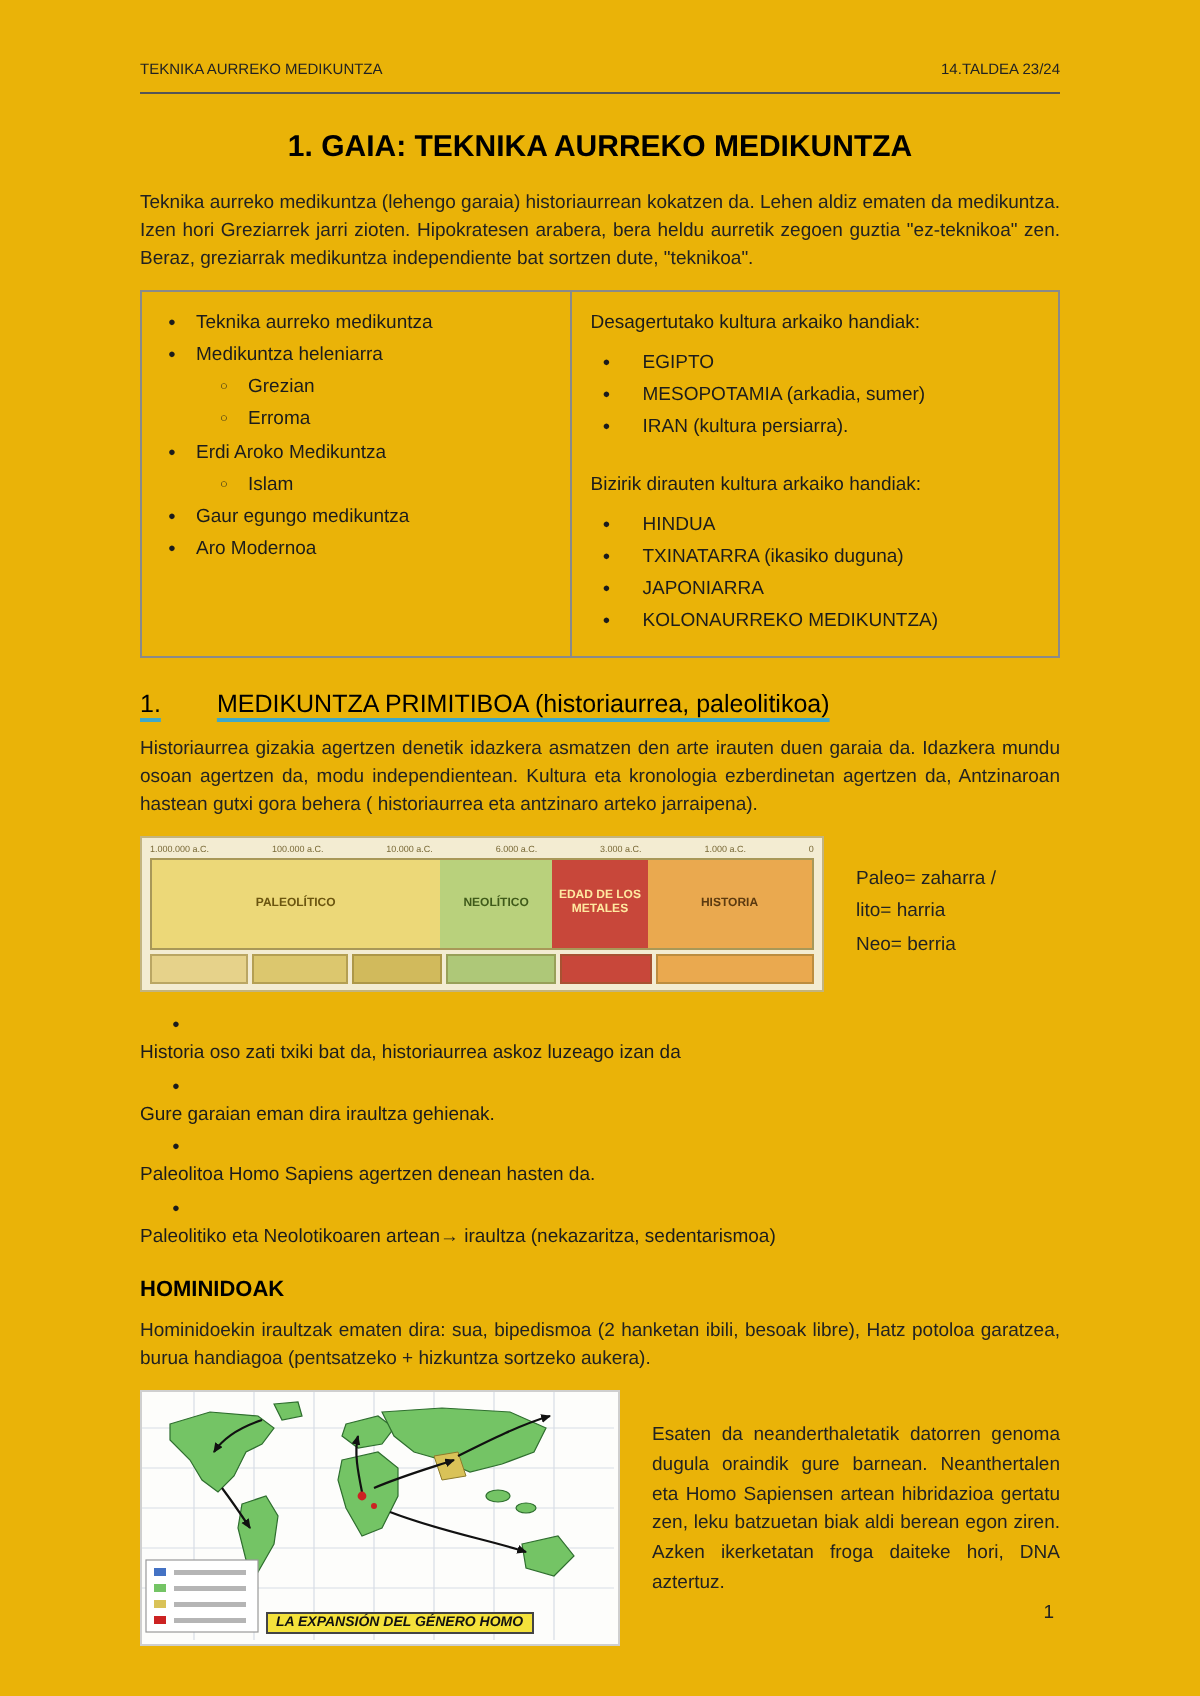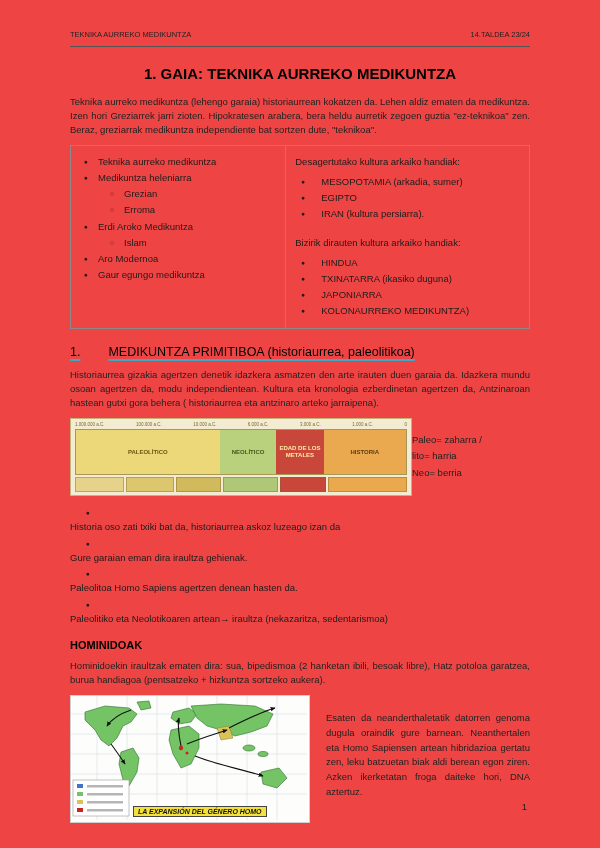--- a/index.html
+++ b/index.html
@@ -1,16 +1,16 @@
 <!DOCTYPE html>
 <html><head>
 <meta charset="utf-8">
 <style>
   html,body{margin:0;padding:0;background:#ffffff;}
-  .page{width:600px;height:848px;position:relative;background:#ef4444;
+  .page{width:600px;height:848px;position:relative;background:#eab308;
         font-family:"Liberation Sans",sans-serif;color:#1c1c1c;overflow:hidden;}
   .content{padding:30px 70px 0;}
   .b{font-weight:normal;}
 
   .header{display:flex;justify-content:space-between;font-size:7.5px;color:#222;
           padding-bottom:7px;border-bottom:1px solid #555;}
 
   .title{font-size:15px;font-weight:bold;text-align:center;margin:18px 0 13px;color:#000;}
 
   .body{font-size:9.5px;line-height:1.48;text-align:justify;margin:0 0 8px;color:#222;}
@@ -27,21 +27,21 @@
   .litext{flex:1;}
   .tbl .lv1 .blt{width:14px;margin-left:4px;}
   .tbl .lv2{margin-left:30px;}
   .tbl .lv2 .blt{width:14px;}
   .cell.right .blt{width:20px;margin-left:6px;}
 
   .sec{margin:14px 0 9px;font-size:12.5px;font-weight:normal;color:#000;}
   .secnum{margin-right:28px;}
   .u{text-decoration:underline;text-decoration-thickness:1.5px;text-underline-offset:2.5px;}
 
-  .figrow{display:flex;align-items:center;margin:6px 0 10px;}
+  .figrow{display:flex;align-items:center;gap:16px;margin:6px 0 10px;}
   .tl{width:342px;height:78px;box-sizing:border-box;background:#f3ecd2;border:1px solid #c3b47e;
       padding:3px 4px;display:flex;flex-direction:column;gap:2px;flex:none;}
   .tl-ticks{display:flex;justify-content:space-between;font-size:4.5px;color:#7a6a38;line-height:1.2;}
   .tick{white-space:nowrap;}
   .tl-bands{flex:1;display:flex;border:1px solid #a89858;overflow:hidden;}
   .band{display:flex;align-items:center;justify-content:center;text-align:center;font-weight:bold;
         font-size:6px;line-height:1.1;padding:1px;overflow:hidden;}
   .tl-sub{height:15px;display:flex;gap:2px;}
   .subbox{border:1px solid rgba(120,100,40,.4);box-sizing:border-box;}
   .tl-side{font-size:9.5px;line-height:1.75;color:#222;}
@@ -97,37 +97,37 @@
           <div class="li lv1">
             <span class="blt">●</span>
             <span class="litext">Erdi Aroko Medikuntza</span>
           </div>
           <div class="li lv2">
             <span class="blt">○</span>
             <span class="litext">Islam</span>
           </div>
           <div class="li lv1">
             <span class="blt">●</span>
+            <span class="litext">Gaur egungo medikuntza</span>
+          </div>
+          <div class="li lv1">
+            <span class="blt">●</span>
             <span class="litext">Aro Modernoa</span>
-          </div>
-          <div class="li lv1">
-            <span class="blt">●</span>
-            <span class="litext">Gaur egungo medikuntza</span>
           </div>
         </div>
       <div class="cell right">
         <div class="cellhead">Desagertutako kultura arkaiko handiak:</div>
         <div>
             <div class="li lv1">
               <span class="blt">●</span>
+              <span class="litext">EGIPTO</span>
+            </div>
+            <div class="li lv1">
+              <span class="blt">●</span>
               <span class="litext">MESOPOTAMIA (arkadia, sumer)</span>
-            </div>
-            <div class="li lv1">
-              <span class="blt">●</span>
-              <span class="litext">EGIPTO</span>
             </div>
             <div class="li lv1">
               <span class="blt">●</span>
               <span class="litext">IRAN (kultura persiarra).</span>
             </div>
           </div>
         <div class="cellhead spaced">Bizirik dirauten kultura arkaiko handiak:</div>
         <div>
             <div class="li lv1">
               <span class="blt">●</span>

